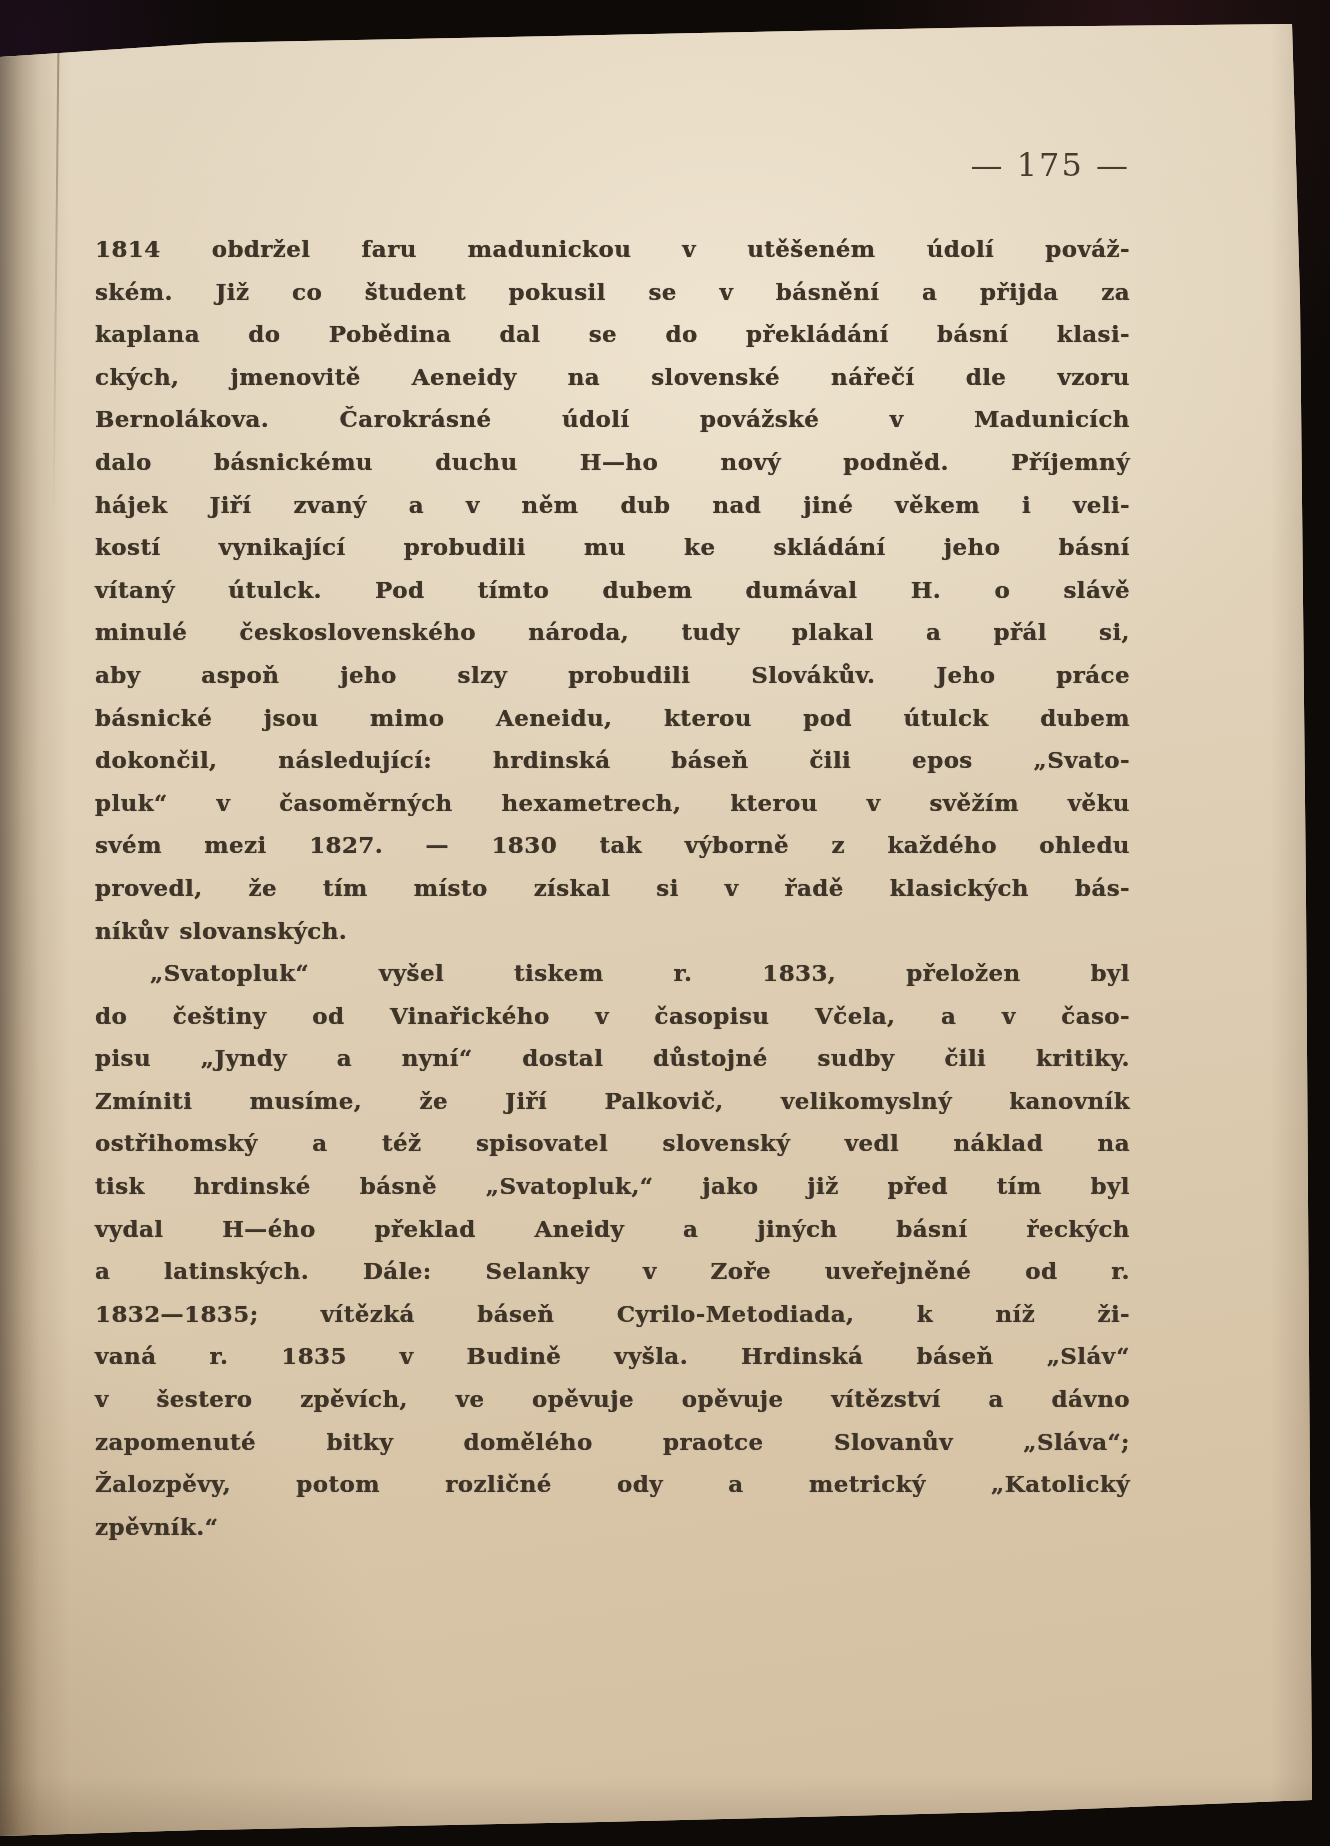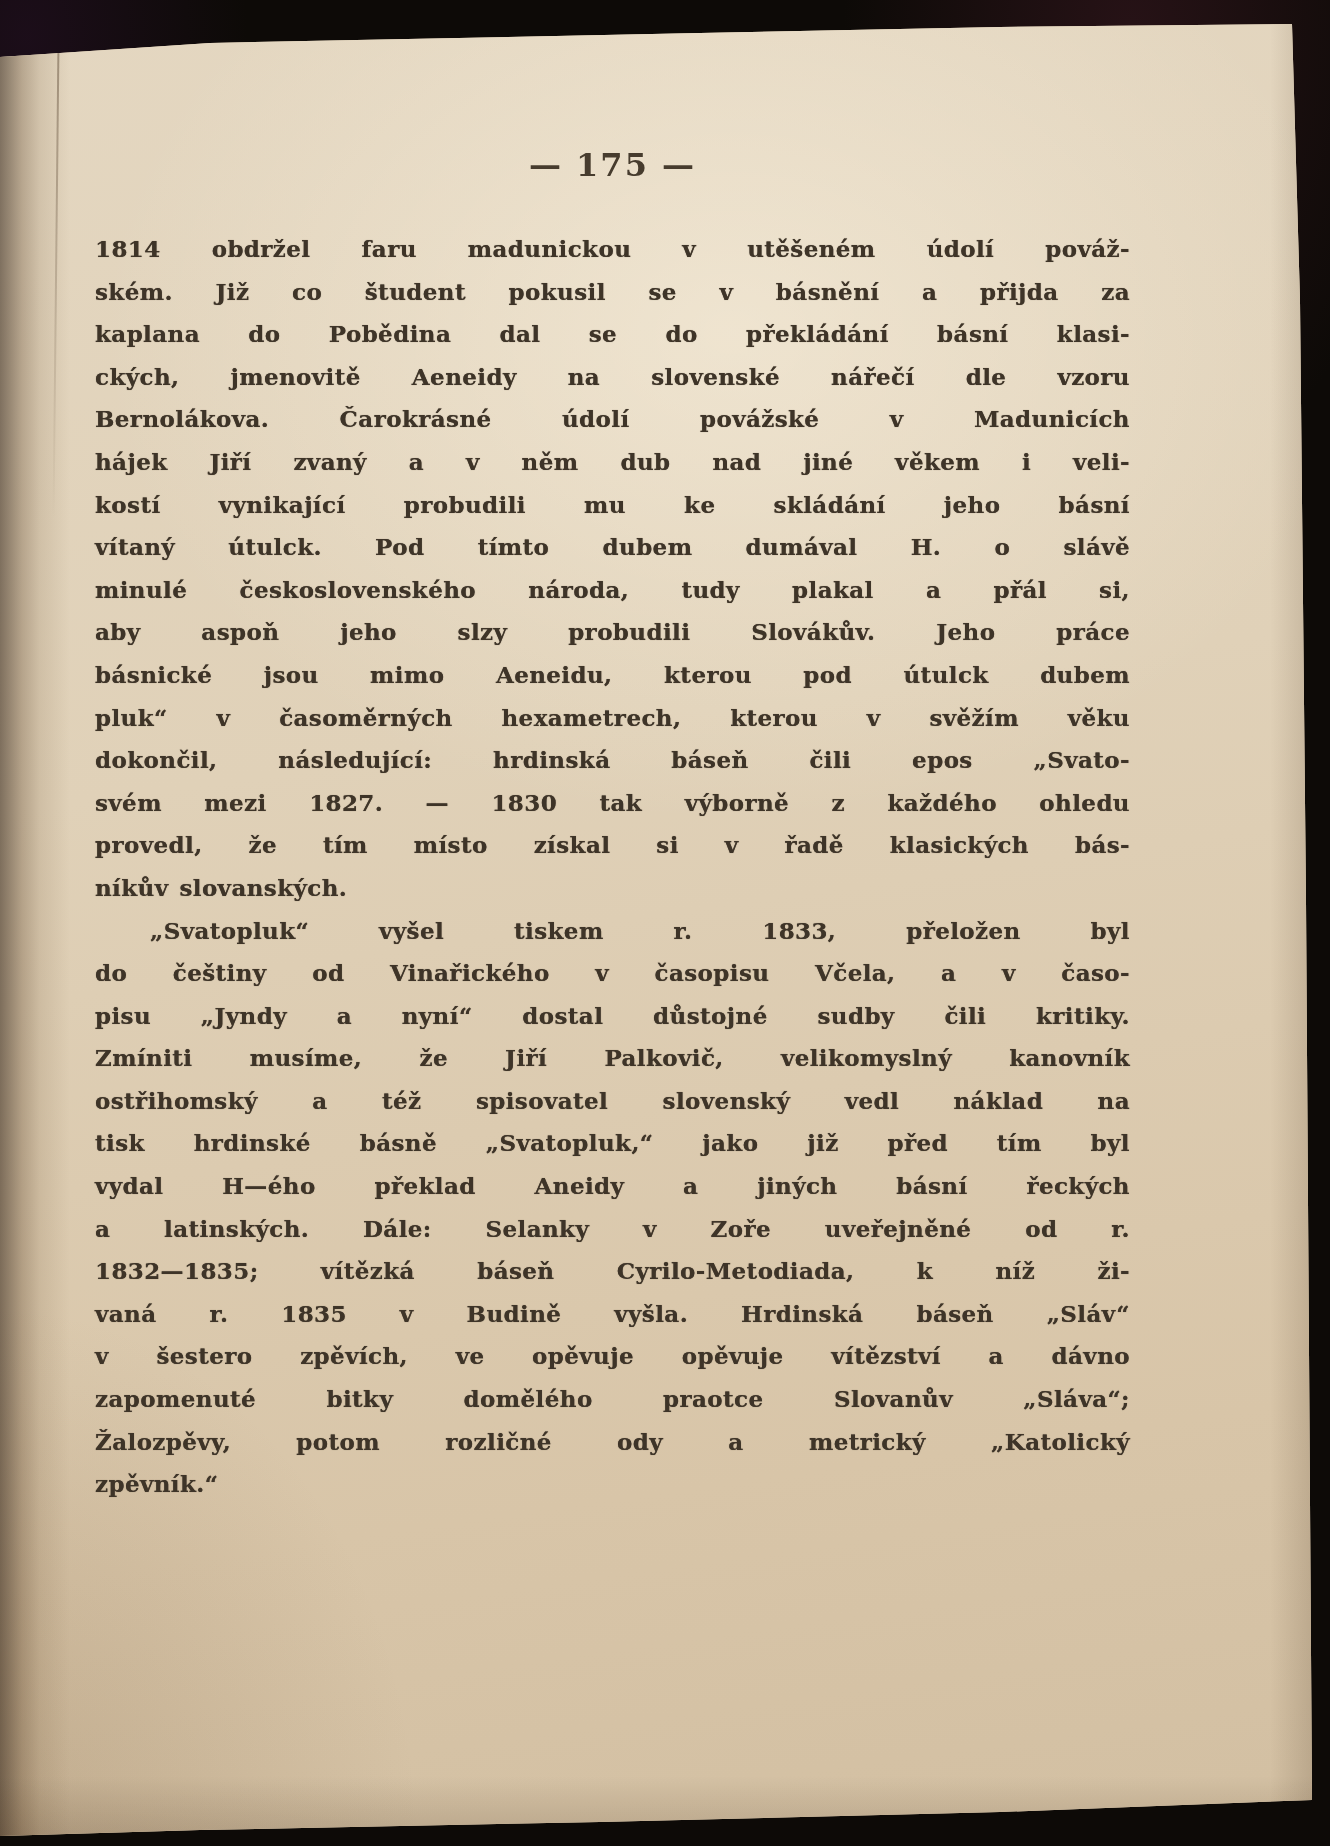--- a/index.html
+++ b/index.html
@@ -52,22 +52,22 @@
     position:absolute;left:0;right:0;bottom:0;height:70px;
     background:linear-gradient(0deg, rgba(70,50,30,.22), rgba(70,50,30,0));
     pointer-events:none;
   }
   .content{
     position:absolute;left:95px;top:0;width:1035px;
     color:var(--ink);
   }
   .page-number{
     margin-top:146px;
-    text-align:center;
-    font-size:32px;font-weight:700;
+    text-align:right;
+    font-size:32px;font-weight:400;
     letter-spacing:2px;
     color:#473c2e;
   }
   .body-block{
     margin-top:44px;
     font-size:23px;font-weight:700;
     letter-spacing:.4px;
     word-spacing:2.5px;
     color:var(--ink);
     text-shadow:0 0 .7px rgba(62,52,40,.85);
@@ -91,28 +91,29 @@
     <div class="edge-shadow-right"></div>
     <div class="edge-shadow-bottom"></div>
     <div class="content">
       <div class="page-number">— 175 —</div>
       <div class="body-block">
           <div class="text-line">1814 obdržel faru madunickou v utěšeném údolí pováž-</div>
           <div class="text-line">ském.  Již co študent pokusil se v básnění a přijda za</div>
           <div class="text-line">kaplana do Pobědina dal se do překládání básní klasi-</div>
           <div class="text-line">ckých, jmenovitě Aeneidy na slovenské nářečí dle vzoru</div>
           <div class="text-line">Bernolákova.  Čarokrásné údolí povážské v Madunicích</div>
+          <div class="text-line">dalo básnickému duchu H—ho nový podněd.  Příjemný</div>
           <div class="text-line">hájek Jiří zvaný a v něm dub nad jiné věkem i veli-</div>
           <div class="text-line">kostí vynikající probudili mu ke skládání jeho básní</div>
           <div class="text-line">vítaný útulck.  Pod tímto dubem dumával H. o slávě</div>
           <div class="text-line">minulé československého národa, tudy plakal a přál si,</div>
           <div class="text-line">aby aspoň jeho slzy probudili Slovákův.  Jeho práce</div>
           <div class="text-line">básnické jsou mimo Aeneidu, kterou pod útulck dubem</div>
+          <div class="text-line">dokončil, následující: hrdinská báseň čili epos „Svato-</div>
           <div class="text-line">pluk“ v časoměrných hexametrech, kterou v svěžím věku</div>
-          <div class="text-line">dokončil, následující: hrdinská báseň čili epos „Svato-</div>
           <div class="text-line">svém mezi 1827. — 1830 tak výborně z každého ohledu</div>
           <div class="text-line">provedl, že tím místo získal si v řadě klasických bás-</div>
           <div class="text-line para-end">níkův slovanských.</div>
           <div class="text-line indent">„Svatopluk“ vyšel tiskem r. 1833, přeložen byl</div>
           <div class="text-line">do češtiny od Vinařického v časopisu Včela, a v časo-</div>
           <div class="text-line">pisu „Jyndy a nyní“ dostal důstojné sudby čili kritiky.</div>
           <div class="text-line">Zmíniti musíme, že Jiří Palkovič, velikomyslný kanovník</div>
           <div class="text-line">ostřihomský a též spisovatel slovenský vedl náklad na</div>
           <div class="text-line">tisk hrdinské básně „Svatopluk,“ jako již před tím byl</div>
           <div class="text-line">vydal H—ého překlad Aneidy a jiných básní řeckých</div>

